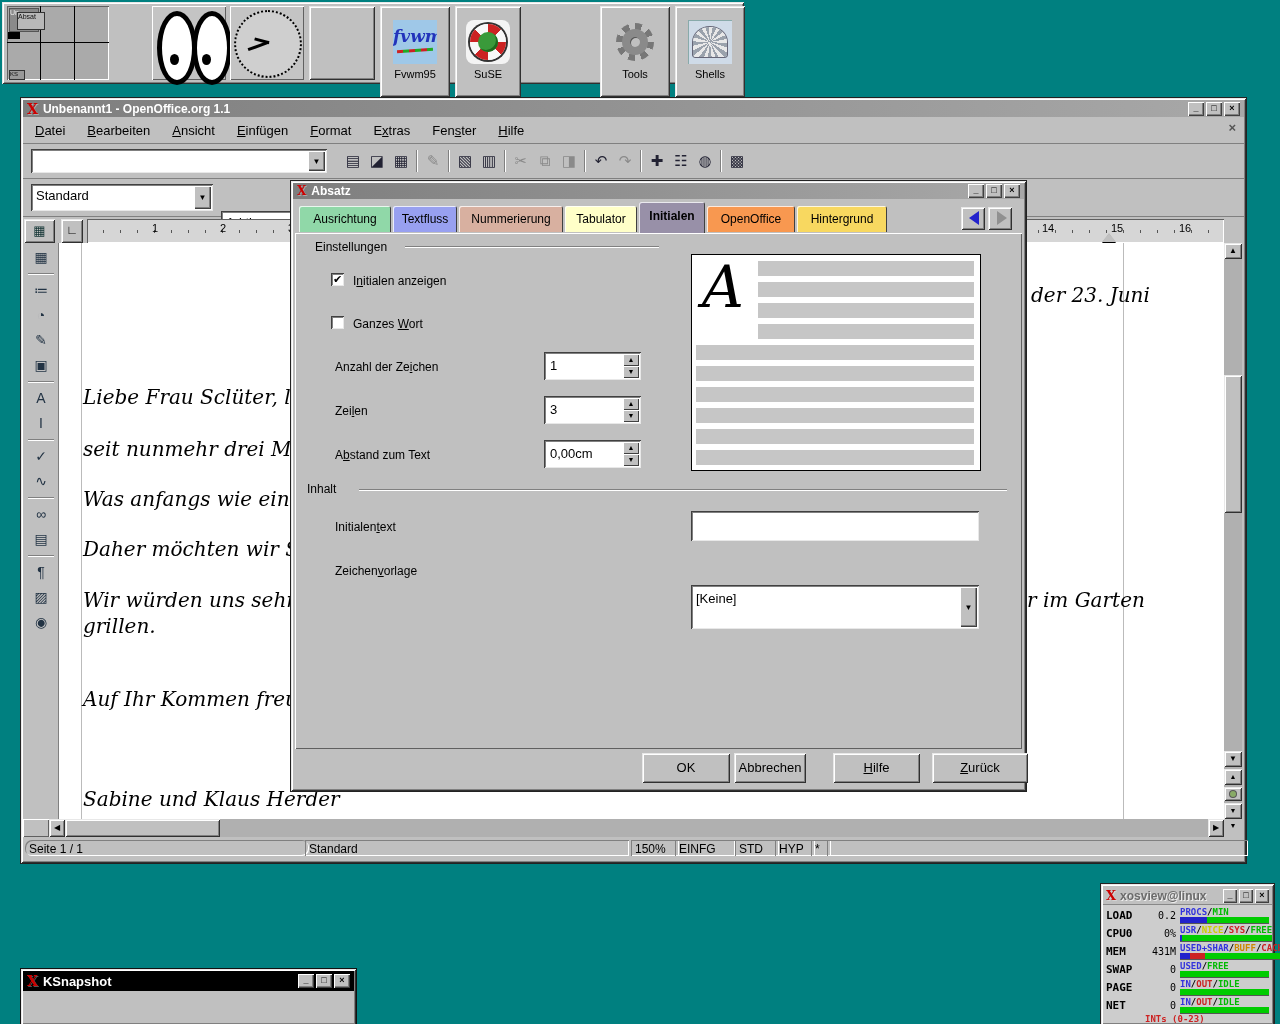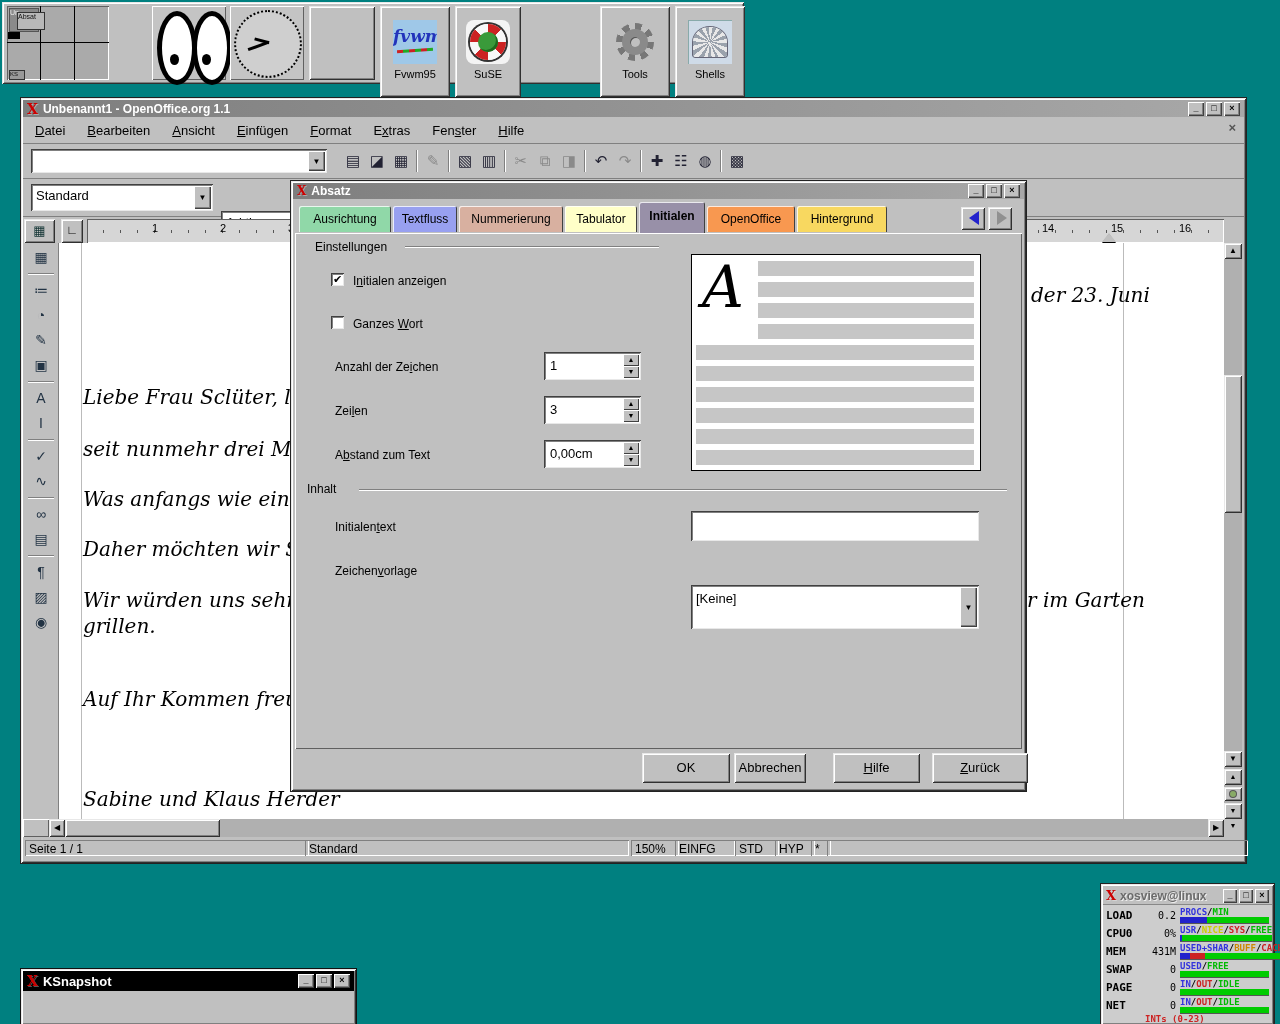--- a/index.html
+++ b/index.html
@@ -267,21 +267,21 @@
     </div>
 
     <div class="abs" style="left:2px;top:721px;width:1201px;height:18px;background:#b0b0b0;">
       <div class="abs gray r1" style="left:0;top:0;width:26px;height:18px;"></div>
       <div class="abs btn arrowbtn" style="left:26px;top:0;width:16px;height:18px;line-height:17px;">◀</div>
       <div class="abs btn" style="left:42px;top:0;width:155px;height:18px;"></div>
       <div class="abs btn arrowbtn" style="left:1185px;top:0;width:16px;height:18px;line-height:17px;">▶</div>
     </div>
 
     <div class="abs" style="left:2px;top:739px;width:1221px;height:22px;background:#c0c0c0;">
-      <span class="statcell" style="left:2px;width:276px;">Seite 1 / 1</span>
+      <span class="statcell" style="left:2px;width:276px;border-radius:7px;">Seite 1 / 1</span>
       <span class="statcell" style="left:282px;width:316px;">Standard</span>
       <span class="statcell" style="left:608px;width:40px;">150%</span>
       <span class="statcell" style="left:652px;width:52px;">EINFG</span>
       <span class="statcell" style="left:712px;width:36px;">STD</span>
       <span class="statcell" style="left:752px;width:32px;">HYP</span>
       <span class="statcell" style="left:788px;width:12px;">*</span>
       <span class="statcell" style="left:804px;width:413px;"></span>
     </div>
   </div>
 

